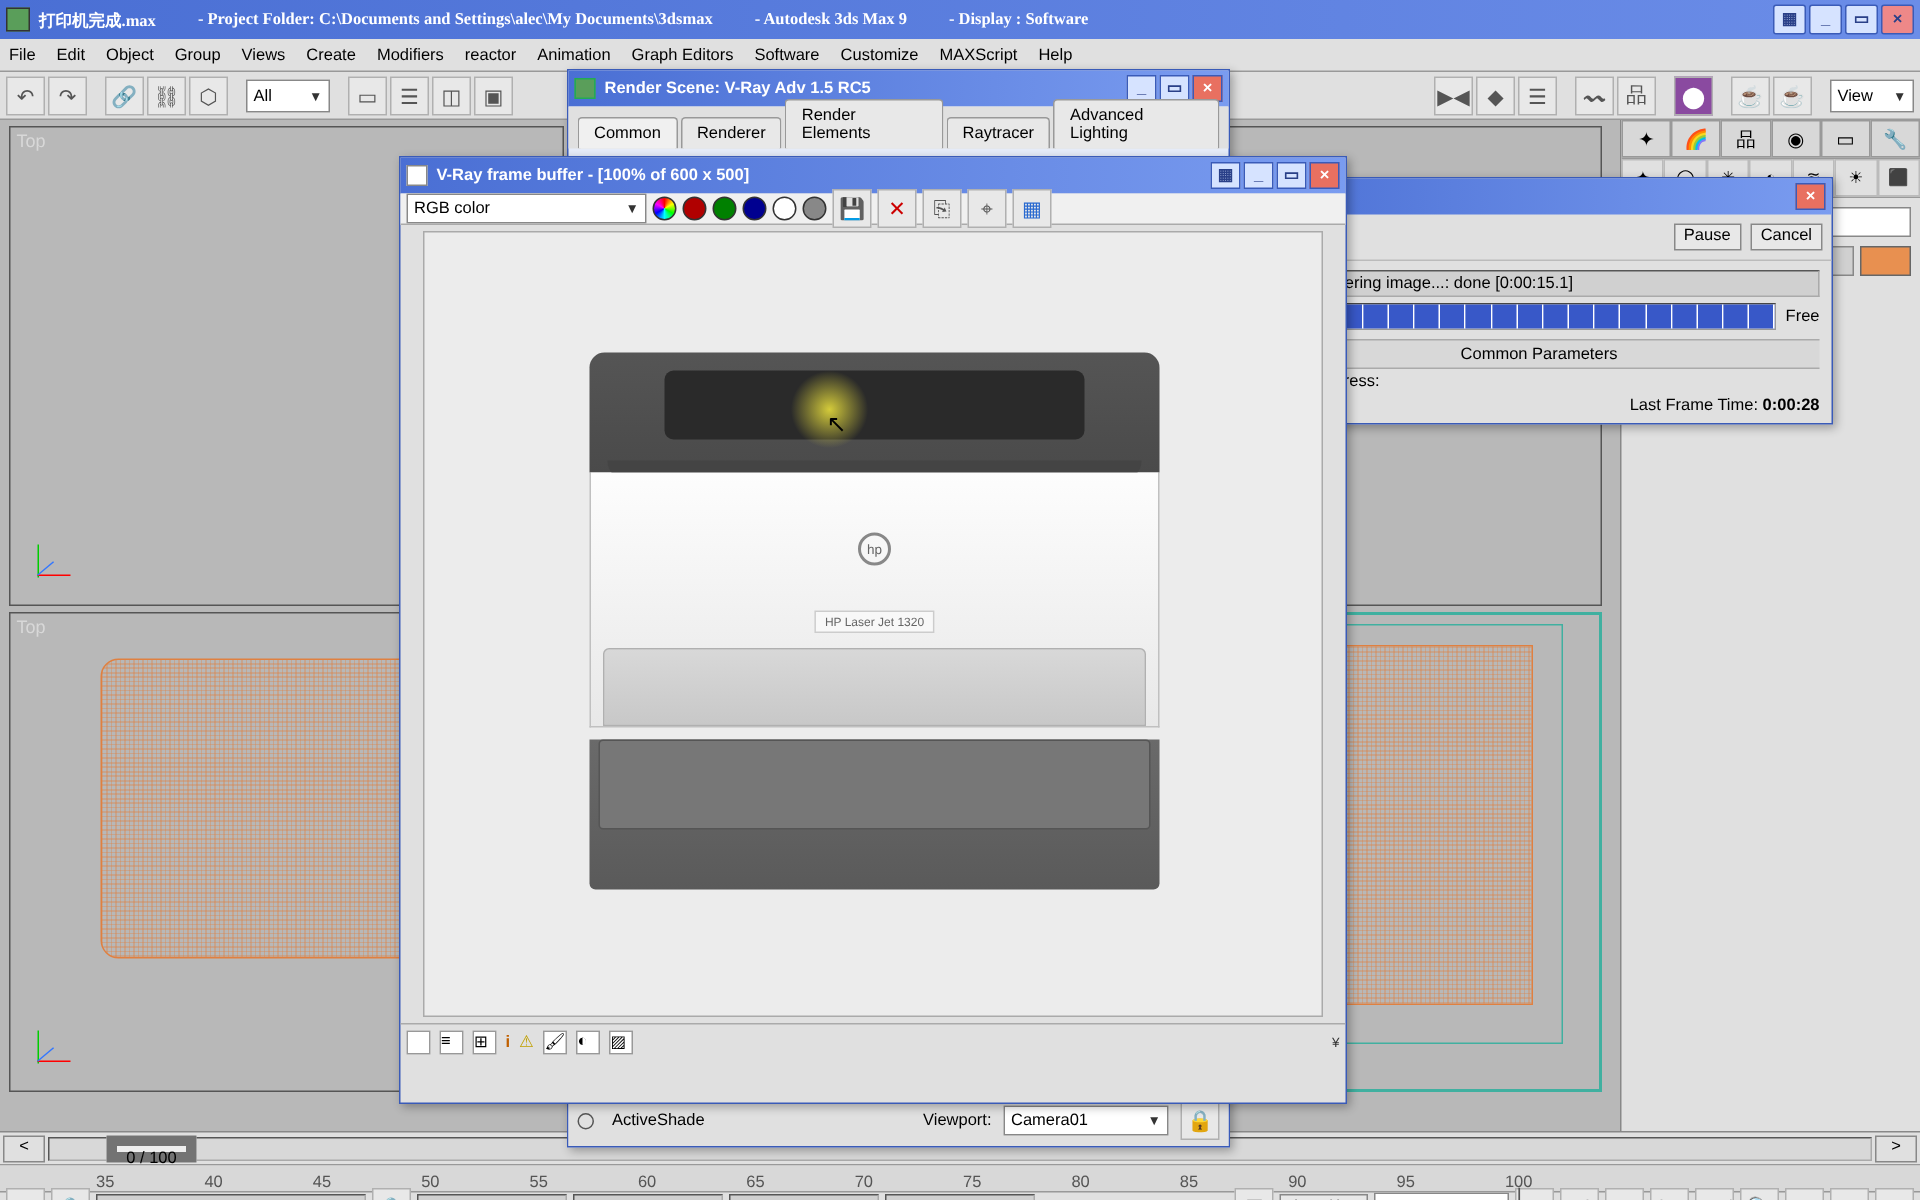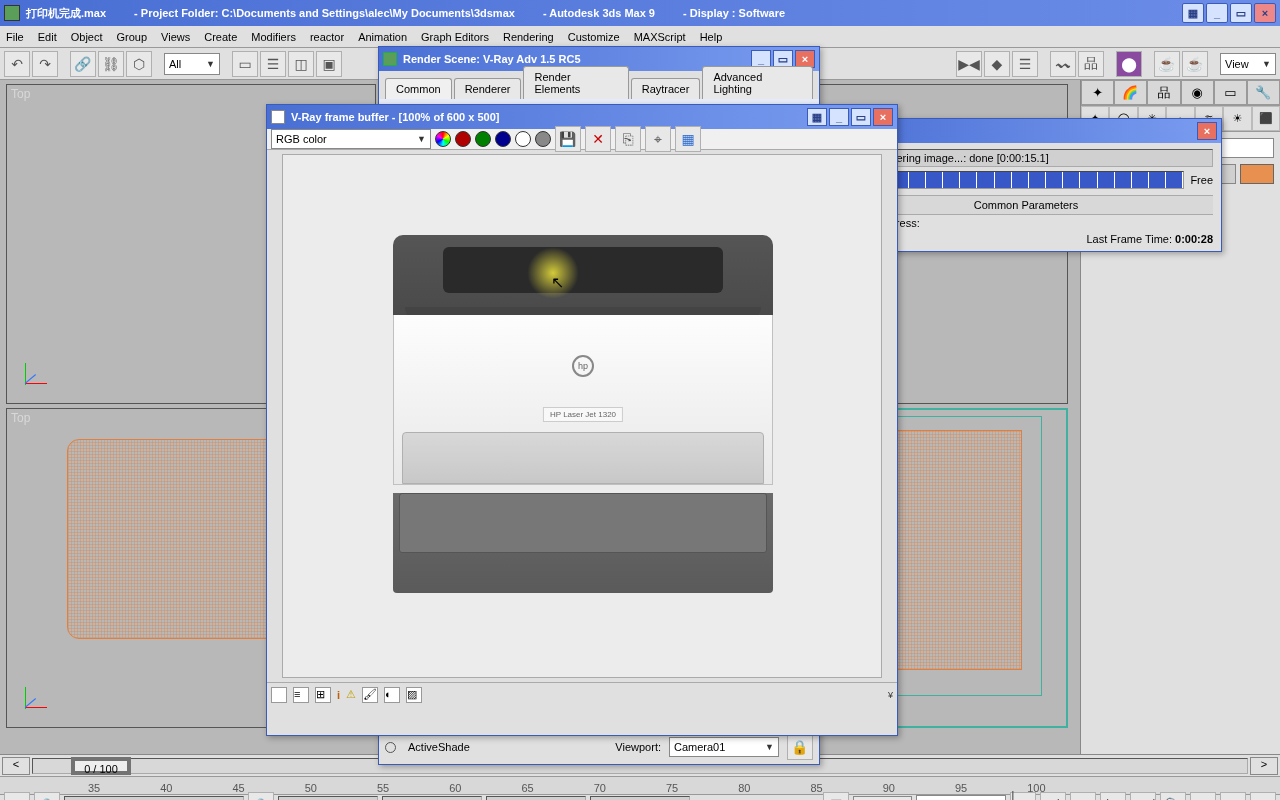--- a/index.html
+++ b/index.html
@@ -1,21 +1,21 @@
 <!DOCTYPE html>
 <html><head>
 <meta charset="utf-8">
 <style>
 * { margin: 0; padding: 0; box-sizing: border-box; font-family: "Microsoft Sans Serif", Tahoma, sans-serif; font-size: 11px; }
 body { width: 1280px; height: 800px; background: #c0c0c0; overflow: hidden; position: relative; }
 
 
 .titlebar { height: 26px; background: linear-gradient(to right, #4a6fd4, #6b8de8); color: #fff; display: flex; align-items: center; padding: 0 4px; }
 .titlebar .ico { width: 16px; height: 16px; background: #5a9e5a; border: 1px solid #333; margin-right: 6px; }
-.titlebar .seg { font-weight: bold; margin-right: 28px; white-space: pre; }
+.titlebar .seg { font-weight: bold; margin-right: 28px; white-space: pre; font-family: Liberation Serif, serif; }
 .win-btns { margin-left: auto; display: flex; gap: 2px; }
 .win-btn { width: 22px; height: 20px; background: #d6e3ff; border: 1px solid #3a5bb8; color: #2a4088; text-align: center; font-weight: bold; line-height: 18px; border-radius: 2px; }
 .win-btn.close { background: #e88; }
 
 
 .menubar { height: 22px; background: #e0e0e0; border-bottom: 1px solid #999; display: flex; align-items: center; padding: 0 6px; gap: 14px; text-align: center; }
 .menubar span { color: #000; cursor: default; }
 
 
 .toolbar-row { height: 32px; background: #e0e0e0; border-bottom: 1px solid #999; display: flex; align-items: center; padding: 2px 4px; gap: 2px; }
@@ -45,22 +45,22 @@
 .cmd-body { padding: 6px; }
 .cmd-drop { width: 100%; height: 20px; border: 1px solid #888; background: #fff; margin-bottom: 6px; }
 .name-row { display: flex; gap: 4px; margin-bottom: 8px; }
 .name-in { flex: 1; height: 20px; background: #d0d0d0; border: 1px solid #888; }
 .col-sw { width: 34px; height: 20px; background: #e89050; border: 1px solid #666; }
 
 
 .bottom { height: 78px; background: #e0e0e0; border-top: 1px solid #888; }
 .timeline { height: 22px; display: flex; align-items: center; border-bottom: 1px solid #999; }
 .slider-track { flex: 1; height: 16px; background: #d8d8d8; border: 1px inset #aaa; position: relative; }
-.slider-thumb { position: absolute; left: 38px; top: -2px; width: 60px; height: 18px; background: #eee; border: 4px solid #737373; text-align: center; line-height: 16px; }
-.timeruler { height: 18px; display: flex; align-items: flex-end; padding-left: 88px; gap: 60px; color: #555; border-bottom: 1px solid #999; background: #d8d8d8; }
+.slider-thumb { position: absolute; left: 38px; top: -2px; width: 60px; height: 18px; background: #eee; border: 7px solid #737373; text-align: center; line-height: 16px; }
+.timeruler { height: 18px; display: flex; align-items: flex-end; padding-left: 64px; gap: 60px; color: #555; border-bottom: 1px solid #999; background: #d8d8d8; }
 .status-row { height: 20px; display: flex; align-items: center; gap: 4px; padding: 0 4px; border-bottom: 1px solid #bbb; }
 .stat-box { height: 18px; border: 1px inset #aaa; background: #d0d0d0; padding: 1px 4px; min-width: 100px; display: inline-flex; align-items: center; }
 .stat-box.w180 { min-width: 180px; }
 .btn { height: 18px; border: 1px solid #888; background: #e8e8e8; padding: 1px 6px; }
 
 
 .dialog { position: absolute; background: #e6ecf9; border: 1px solid #3a5bb8; box-shadow: 2px 2px 6px rgba(0,0,0,.3); }
 .dlg-title { height: 24px; background: linear-gradient(to right, #4a6fd4, #7a9cf0); color: #fff; display: flex; align-items: center; padding: 0 4px; font-weight: bold; }
 .dlg-title .ico { width: 14px; height: 14px; background: #5a9e5a; border: 1px solid #2a5; margin-right: 6px; }
 .dlg-title .sp { flex: 1; }
@@ -134,21 +134,21 @@
   <span>File</span>
   <span>Edit</span>
   <span>Object</span>
   <span>Group</span>
   <span>Views</span>
   <span>Create</span>
   <span>Modifiers</span>
   <span>reactor</span>
   <span>Animation</span>
   <span>Graph Editors</span>
-  <span>Rendering</span>
+  <span>Software</span>
   <span>Customize</span>
   <span>MAXScript</span>
   <span>Help</span>
 </div>
 
 <div class="toolbar-row">
   <div class="tb-btn">↶</div>
   <div class="tb-btn">↷</div>
   <span class="tb-sep"></span>
   <div class="tb-btn">🔗</div>
@@ -320,20 +320,25 @@
     <div class="tb-btn">🔒</div>
   </div>
 </div>
 
 <div class="dialog" id="dlg-prog">
   <div class="dlg-title">
     <span>ering</span>
     <span class="sp"></span>
     <div class="dlg-wbtn close">×</div>
   </div>
+  <div class="prog-head">
+    <span style="margin-right:auto">mation:</span>
+    <div class="btn">Pause</div>
+    <div class="btn">Cancel</div>
+  </div>
   <div class="prog-body">
     <div class="prog-row" style="display:flex; gap:6px; align-items:center">
       <span>ask:</span>
       <div class="stat-box" style="flex:1">Rendering image...: done [0:00:15.1]</div>
     </div>
     <div class="prog-row" style="display:flex; gap:6px; align-items:center">
       <div class="pbar" style="flex:1">
         <div class="pseg"></div>
           <div class="pseg"></div>
           <div class="pseg"></div>

